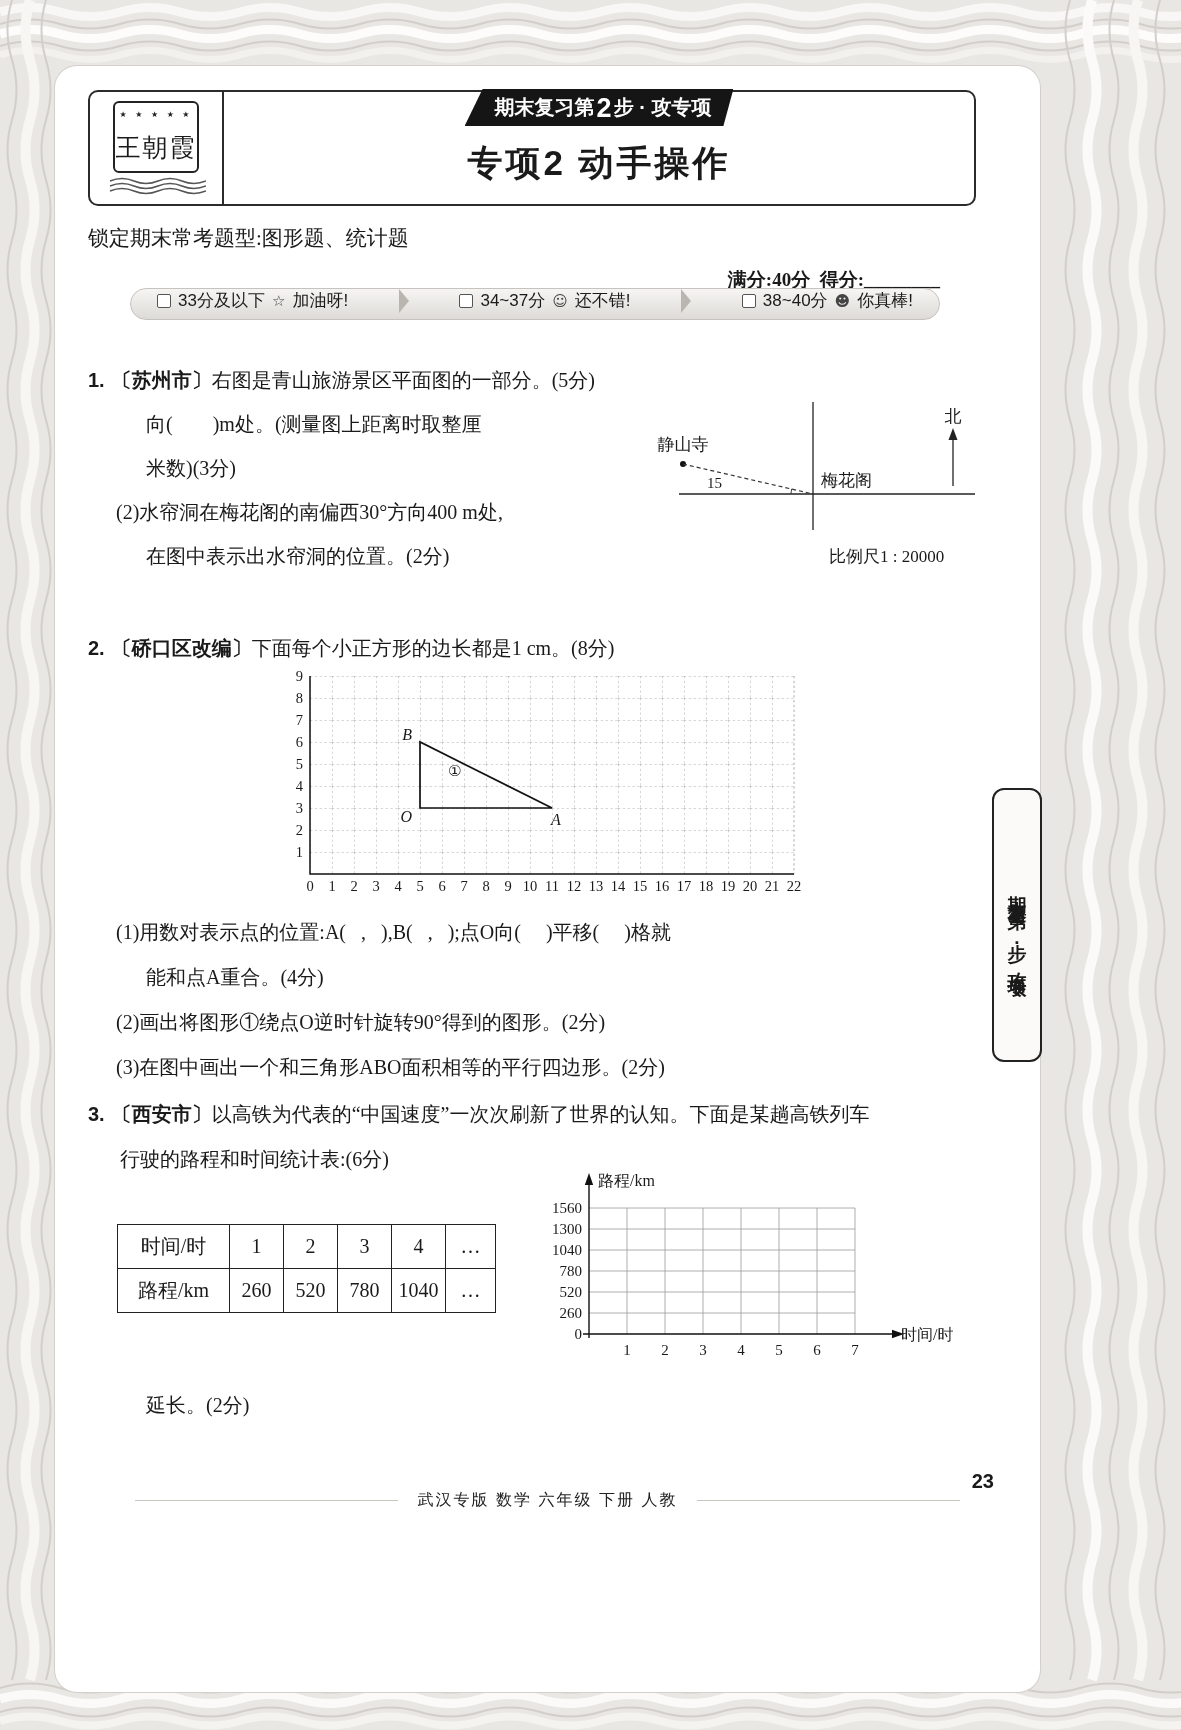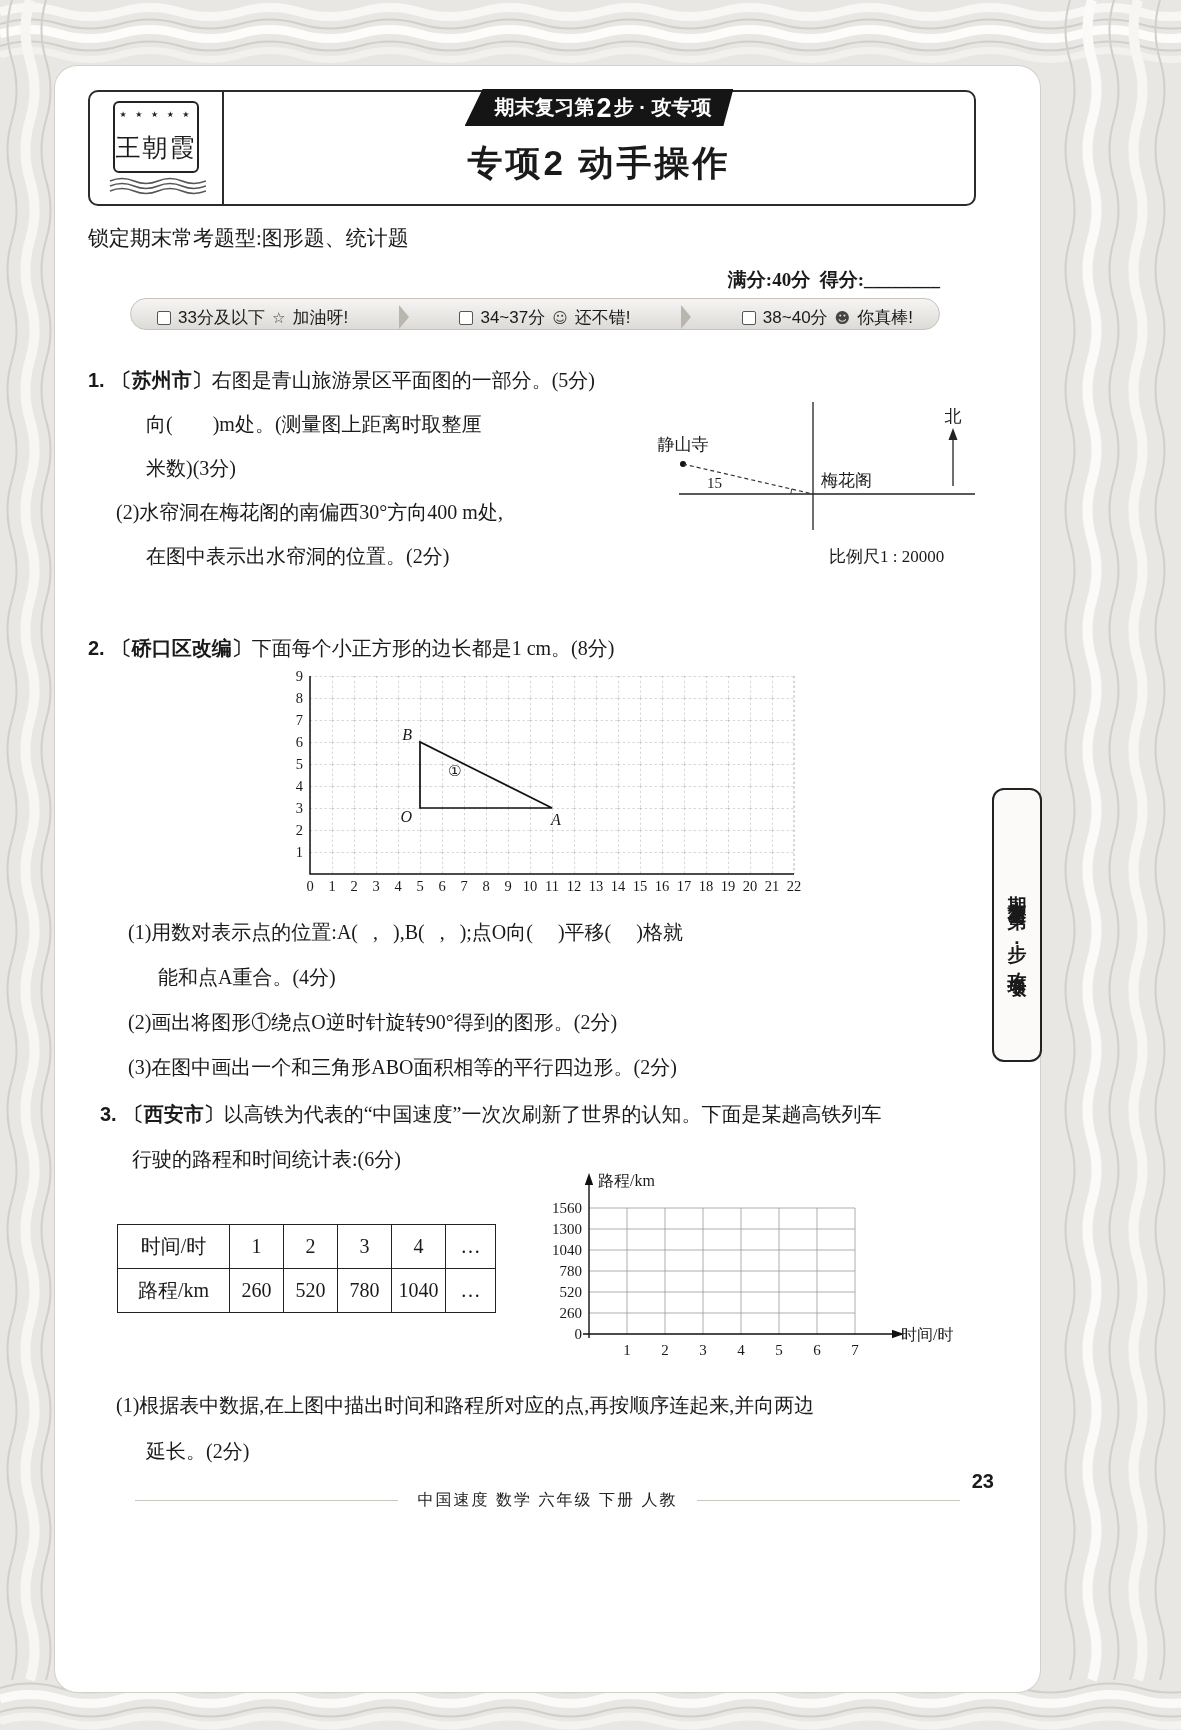--- a/index.html
+++ b/index.html
@@ -65,44 +65,44 @@
     font-size:35px; font-weight:bold; letter-spacing:3px;
   }
 
   
   .scope { position:absolute; left:33px; top:158px; font-size:21px; }
   .score-line {
     position:absolute; right:100px; top:190px;
     font-size:19px; font-weight:bold; white-space:pre;margin-top:11px;
   }
   .band-bar {
-    position:absolute; left:75px; top:232px; width:810px; height:32px;
+    position:absolute; left:75px; top:222px; width:810px; height:32px;
     background:linear-gradient(#f6f5f3,#dddbd7);
     border:1px solid #c6c3be; border-radius:16px;
-    display:flex; align-items:flex-end; justify-content:space-between;
+    display:flex; align-items:flex-start; justify-content:space-between;
     padding:0 26px;
     font-family:"Liberation Sans","DejaVu Sans",sans-serif; font-size:17px;
   }
   .band { display:flex; align-items:center; gap:7px; white-space:pre; }
   .checkbox {
     width:14px; height:14px; background:#fff;
     border:1.6px solid #555; border-radius:2px; display:inline-block;
   }
   .band-icon { font-family:"DejaVu Sans",sans-serif; font-size:15px; color:#444; }
   .chev {
     width:0; height:0;
     border-left:10px solid #b9b6b0;
     border-top:12px solid transparent;
     border-bottom:12px solid transparent;
   }
 
   
   .qblock { position:absolute; font-size:20px; }
   .qline { line-height:44px; white-space:pre; }
-  .lh45 .qline { line-height:45px;margin-left:12px; }
+  .lh45 .qline { line-height:45px; }
   .lh46 .qline { line-height:46px; }
   .qno { font-family:"Liberation Sans","DejaVu Sans",sans-serif; font-weight:bold; margin-right:7px; }
   .qtag { font-weight:bold; }
   .ind1 { padding-left:28px; }
   .ind2 { padding-left:58px; }
   .ind2b { padding-left:32px; }
 
   svg text { fill:#1a1a1a; font-family:"Liberation Serif","DejaVu Serif",serif; }
   .math { font-style:italic; }
   .circled { font-family:"DejaVu Sans",sans-serif; }
@@ -372,26 +372,25 @@
     <text x="102" y="189" text-anchor="middle" font-size="15">1</text>
     <text x="140" y="189" text-anchor="middle" font-size="15">2</text>
     <text x="178" y="189" text-anchor="middle" font-size="15">3</text>
     <text x="216" y="189" text-anchor="middle" font-size="15">4</text>
     <text x="254" y="189" text-anchor="middle" font-size="15">5</text>
     <text x="292" y="189" text-anchor="middle" font-size="15">6</text>
     <text x="330" y="189" text-anchor="middle" font-size="15">7</text>
   </svg>
 
   <div class="qblock lh46" style="left:33px; top:1316px; width:900px;">
-    <div class="qline ind1">(1)根据表中数据,在上图中描出时间和路程所对应的点,再按顺序连起来,并向两边</div>
     <div class="qline ind2">延长。(2分)</div>
   </div>
 
   <div class="footer-line">
-      <span>中国速度  数学  六年级  下册  人教</span>
+      <span>武汉专版  数学  六年级  下册  人教</span>
     </div>
   <div class="page-num">23</div>
 
 </div>
 
 <div class="side-tab">
   <span>期末复习第</span>
     <span class="num">2</span>
     <span>步·攻专项</span>
 </div>

